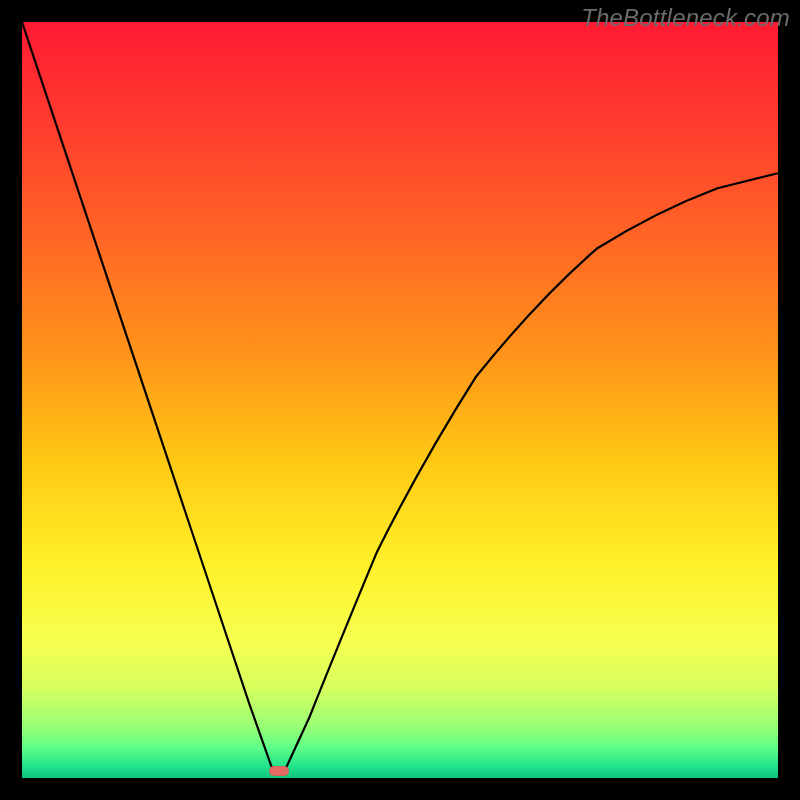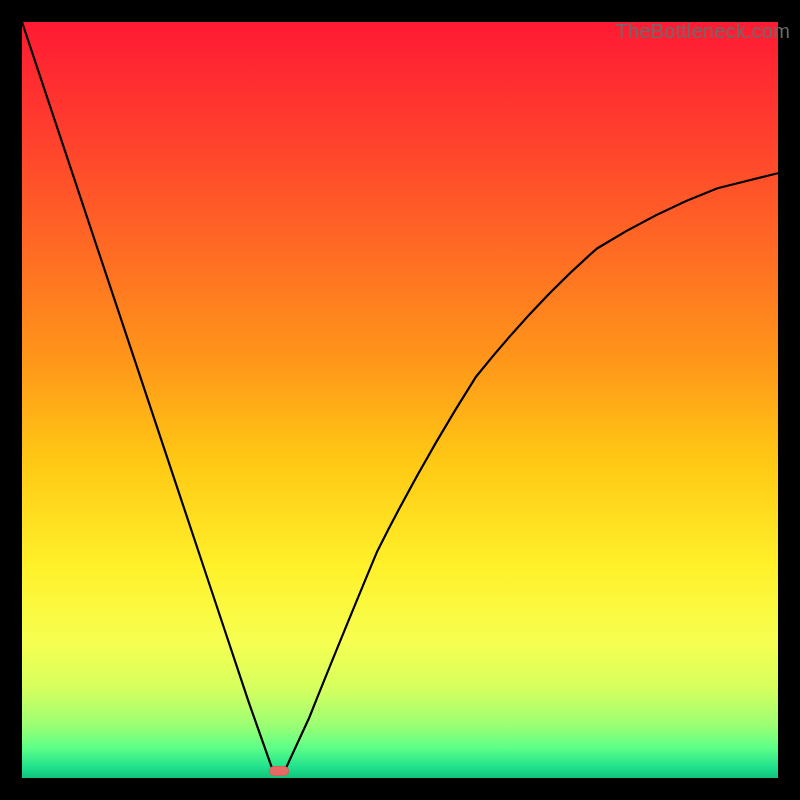--- a/index.html
+++ b/index.html
@@ -37,27 +37,28 @@
       #f6ff50 82%,
       #d7ff5e 88%,
       #9cff74 93%,
       #5eff88 96%,
       #21e28c 98.5%,
       #0fc57c 100%
     );
   }
   .watermark {
     position: absolute;
-    top: 20px;
+    top: 4px;
     right: 10px;
-    font-size: 20px;
+    font-size: 24px;
     font-weight: 500;
     color: #6b6b6b;
     letter-spacing: 0.2px;
     user-select: none;
+    font-style: italic;
   }
   svg.curve {
     position: absolute;
     inset: 0;
     width: 100%;
     height: 100%;
   }
   .marker {
     position: absolute;
     width: 20px;

